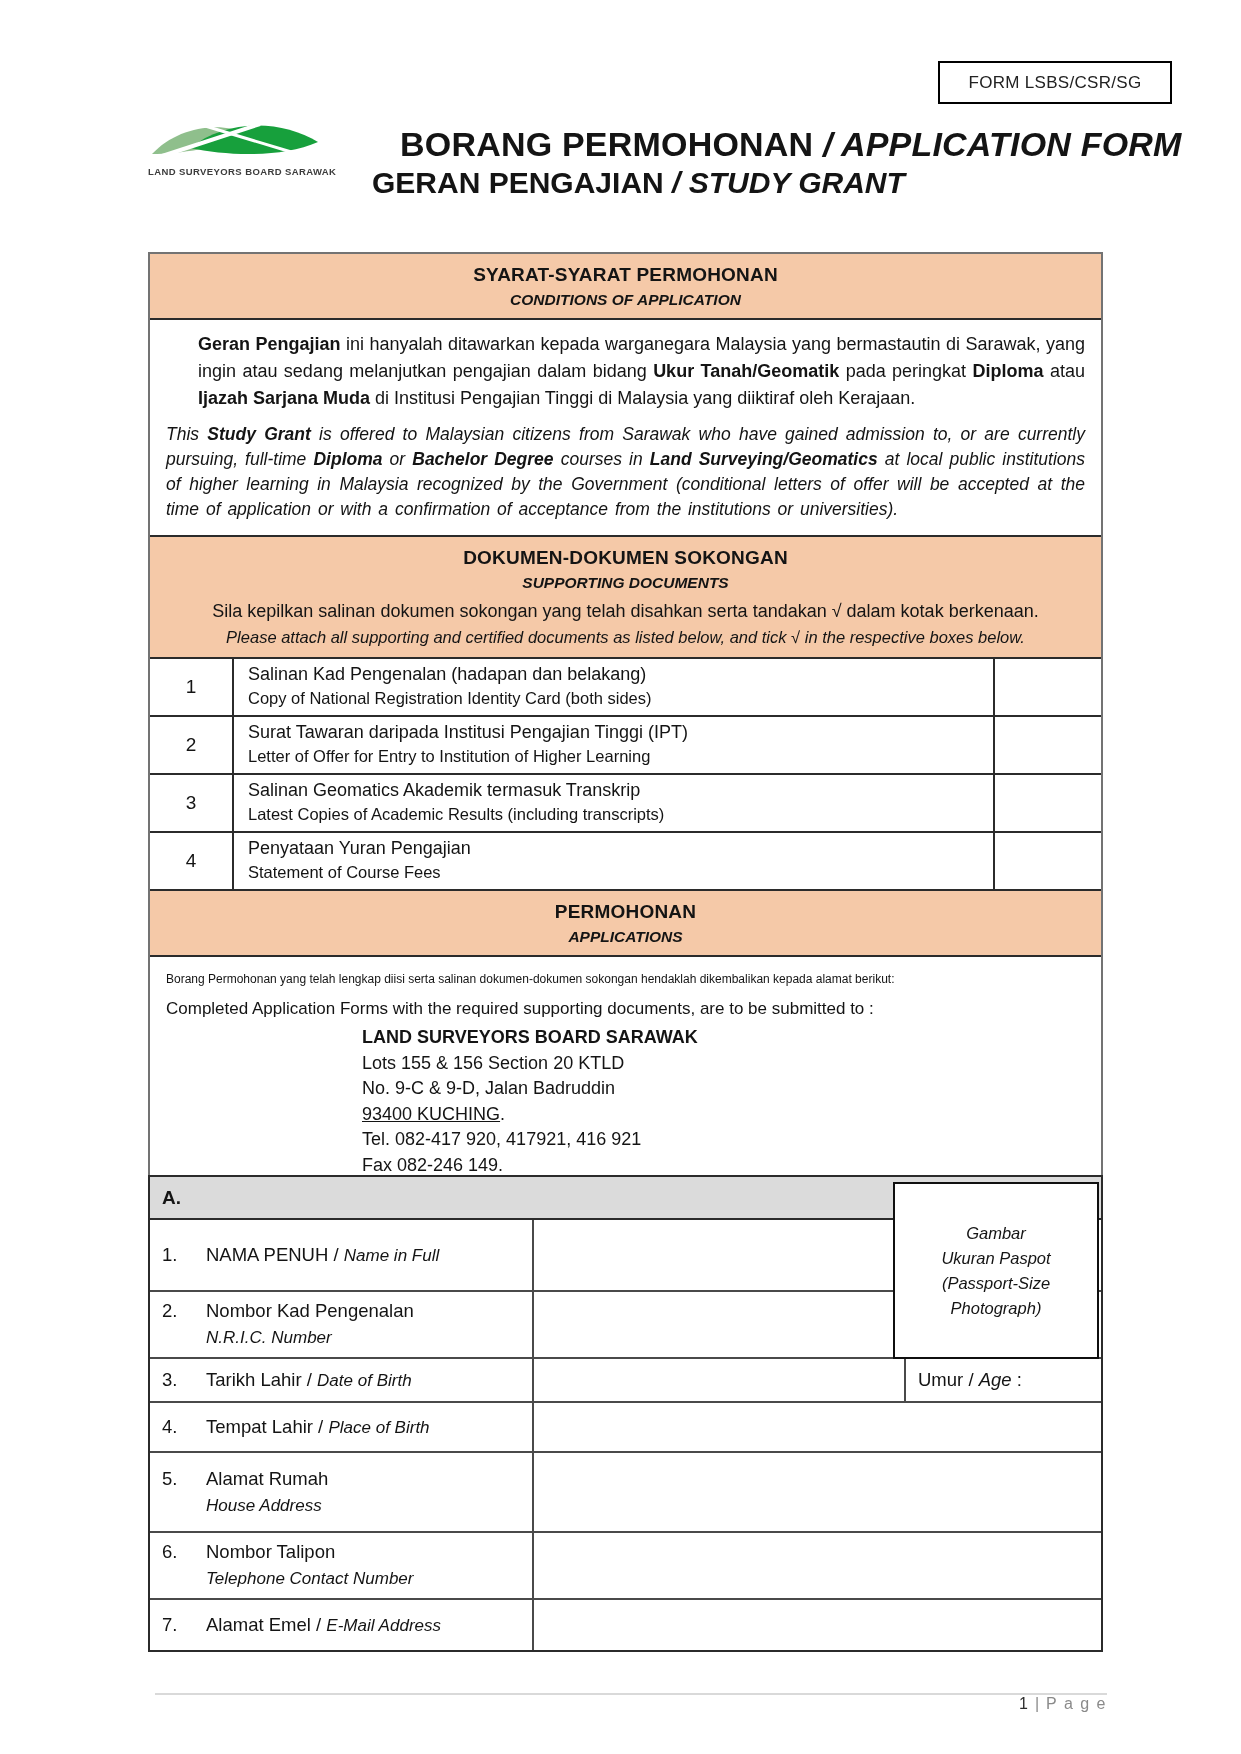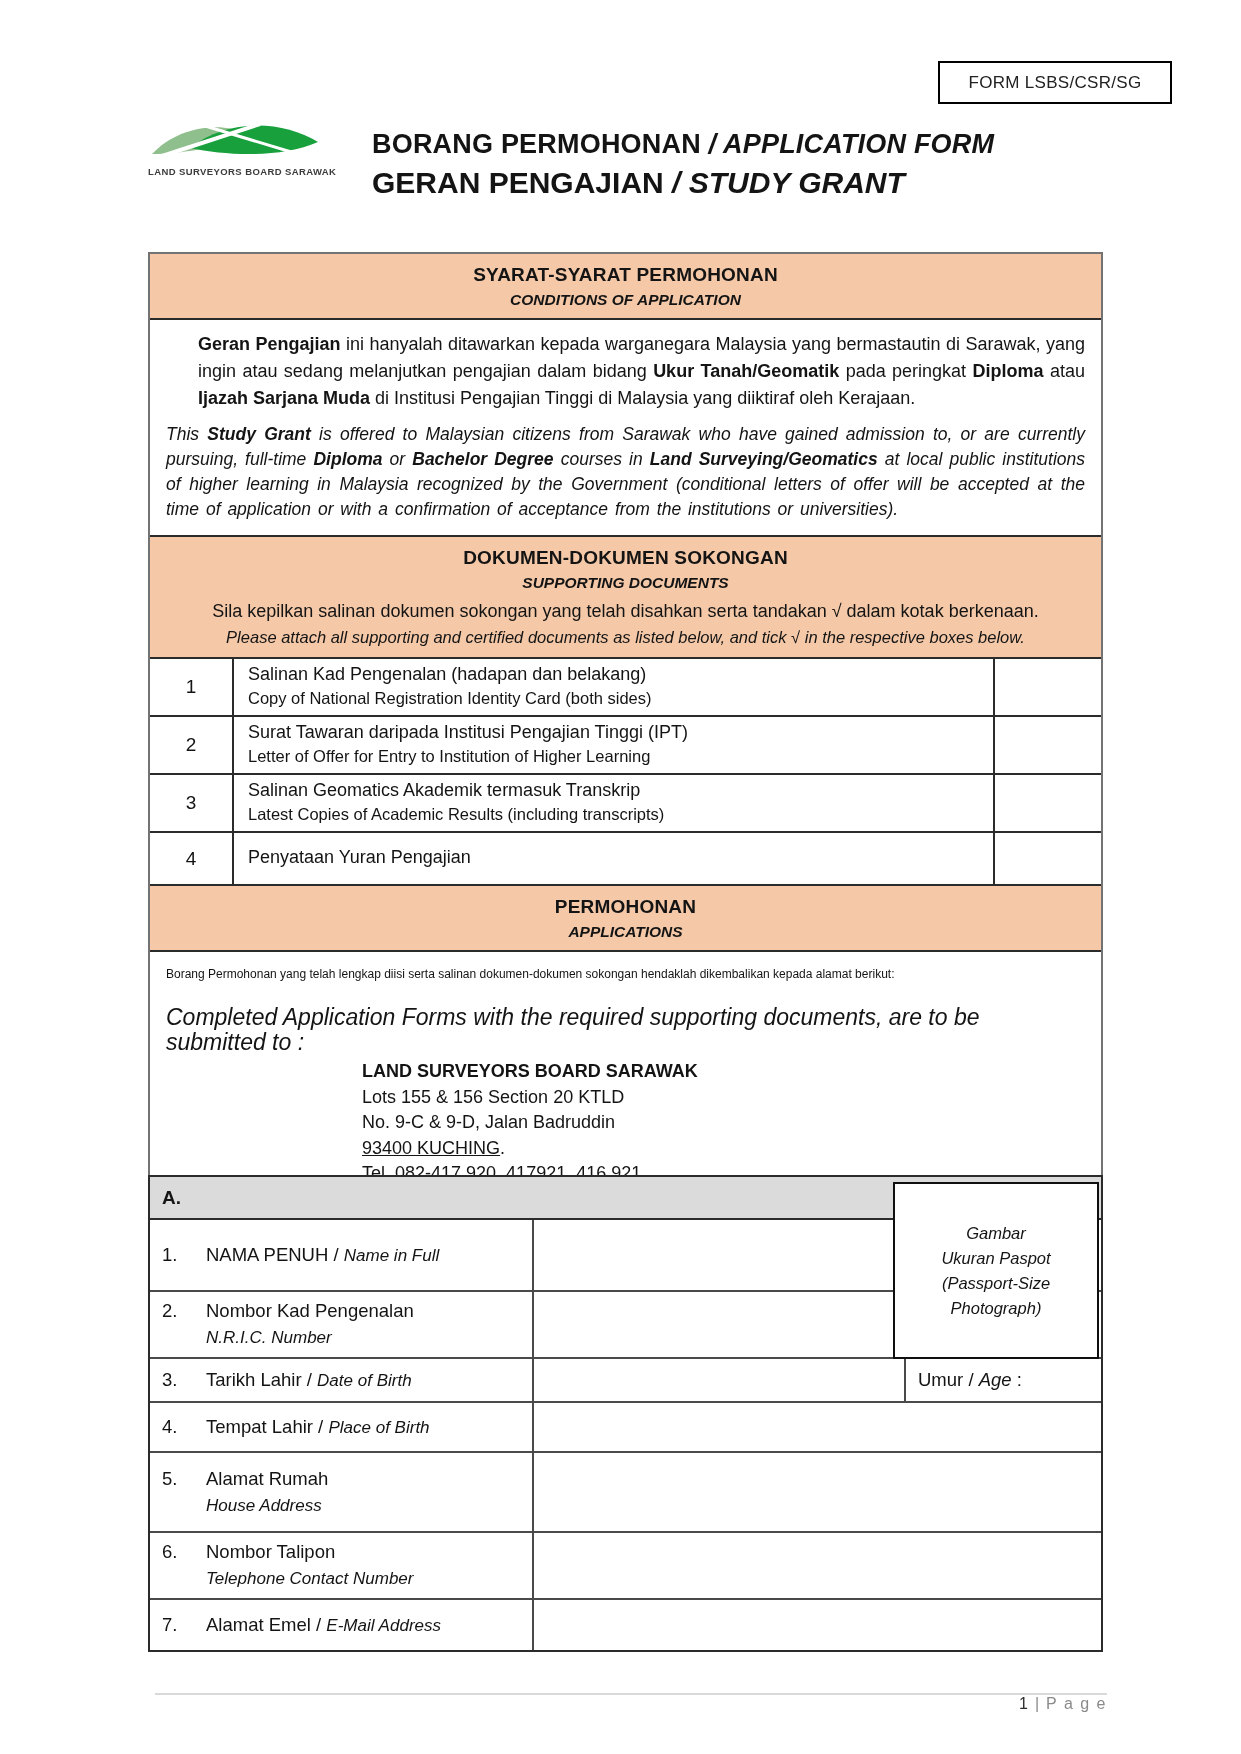--- a/index.html
+++ b/index.html
@@ -19,21 +19,21 @@
     border:2px solid #000; box-sizing:border-box; display:flex;
     align-items:center; justify-content:center; font-size:17px; color:#222;
     letter-spacing:0.3px;
   }
 
   
   .brand { position:absolute; top:116px; left:148px; display:flex; align-items:flex-start; }
   .logo { width:174px; }
   .logo-caption { font-size:9.5px; font-weight:bold; letter-spacing:0.4px; color:#3c3c3c; white-space:nowrap; margin-top:2px; }
   .titles { margin-left:50px; margin-top:10px; }
-  .title-line1 { font-size:27px; line-height:37px; letter-spacing:0.2px; }
+  .title-line1 { font-size:34px; line-height:37px; letter-spacing:0.2px;margin-left:28px; }
   .title-line2 { font-size:30px; line-height:40px; }
 
   
   .main-box {
     position:absolute; top:252px; left:148px; width:955px;
     border:2px solid #737373; box-sizing:border-box; background:#fff;
   }
   .sec { box-sizing:border-box; }
   .sec + .sec { border-top:2px solid #2b2b2b; }
   .peach { background:#F5C9A8; text-align:center; padding:7px 12px; }
@@ -50,21 +50,21 @@
   .drow { display:grid; grid-template-columns:84px 1fr 106px; min-height:51px; }
   .drow + .drow { border-top:2px solid #2b2b2b; }
   .dnum { border-right:2px solid #2b2b2b; display:flex; align-items:center; justify-content:center; font-size:19px; }
   .ddesc { border-right:2px solid #2b2b2b; padding:3px 14px 5px; display:flex; flex-direction:column; justify-content:center; }
   .dms { font-size:18px; line-height:25px; }
   .den { font-size:16.5px; line-height:23px; }
   .dtick { background:#fff; }
 
   .body-apps { padding:9px 16px 11px; }
   .apps-ms { font-size:12px; line-height:27px; text-align:justify; }
-  .apps-en { font-size:23px; font-style:italic; line-height:25px; margin-top:17px; }
+  .apps-en { font-size:17px; line-height:25px; margin-top:3px; }
   .address { margin-left:196px; margin-top:4px; font-size:18px; line-height:25.5px; }
   .address-name { font-weight:bold; }
 
   
   .section-a {
     position:absolute; top:1175px; left:148px; width:955px;
     border:2px solid #2b2b2b; box-sizing:border-box; background:#fff;
   }
   .sa-header {
     background:#DBDBDB; border-bottom:2px solid #2b2b2b;
@@ -165,20 +165,21 @@
         <div class="ddesc">
           <div class="dms">Salinan Geomatics Akademik termasuk Transkrip</div>
           <div class="den">Latest Copies of Academic Results (including transcripts)</div>
         </div>
         <div class="dtick"></div>
       </div>
       <div class="drow">
         <div class="dnum">4</div>
         <div class="ddesc">
           <div class="dms">Penyataan Yuran Pengajian</div>
+          <div class="den">Statement of Course Fees</div>
         </div>
         <div class="dtick"></div>
       </div>
     </div>
 
     <div class="sec peach">
       <div class="sec-h1">PERMOHONAN</div>
       <div class="sec-h2">APPLICATIONS</div>
     </div>
 

